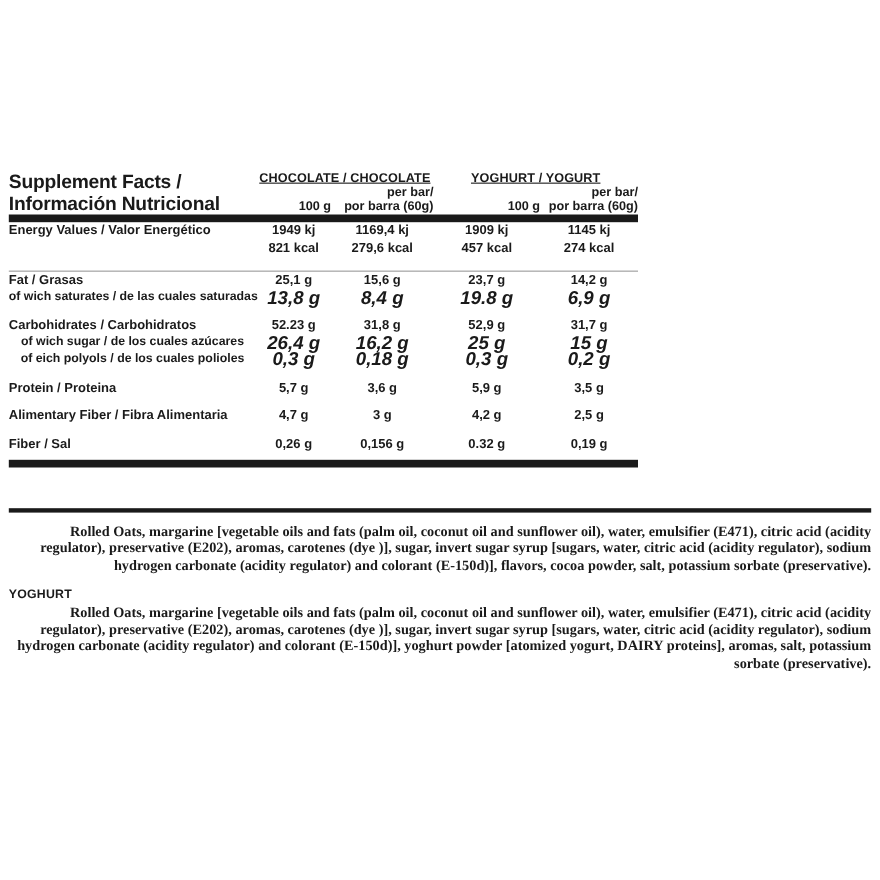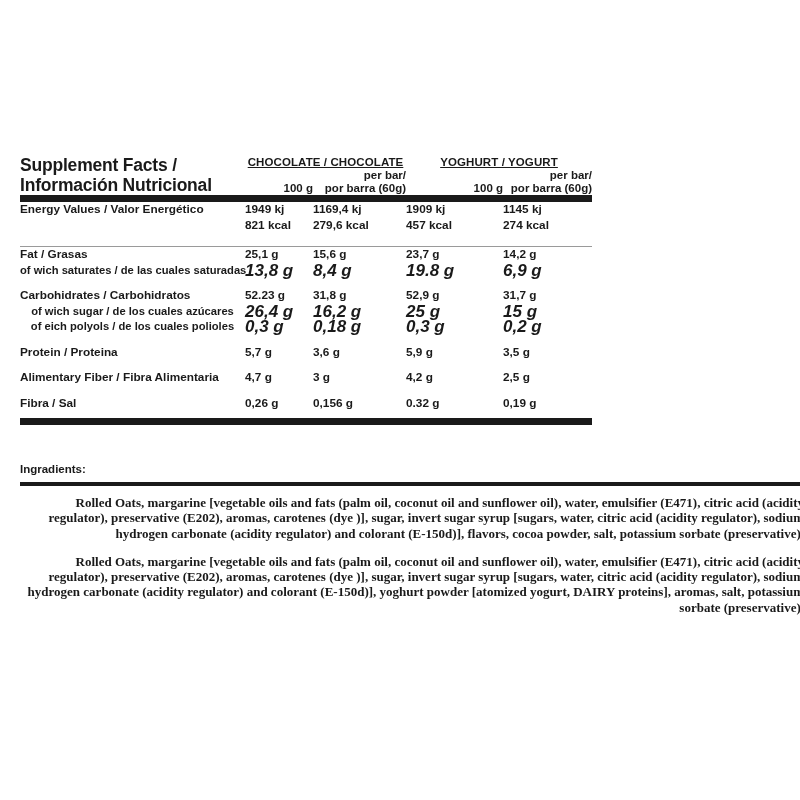--- a/index.html
+++ b/index.html
@@ -11,21 +11,21 @@
     width: 800px;
     height: 800px;
     font-family: "Liberation Sans", sans-serif;
     color: #1a1a1a;
     position: relative;
     overflow: hidden;
   }
 
   .label-root {
     position: absolute;
-    left: 12px;
+    left: 0;
     top: 0;
     width: 684px;
     height: 800px;
   }
 
   
   .nutrition-panel {
     position: absolute;
     left: 8px;
     top: 155px;
@@ -104,21 +104,21 @@
     text-align: left;
     padding-right: 6px;
   }
   .rowname.sub {
     font-size: 11.2px;
     text-align: center;
   }
   .val {
     font-size: 11.8px;
     line-height: 15.5px;
-    text-align: left;
+    text-align: center;
     white-space: nowrap;
     padding-right: 4px;
   }
   .val.sub { font-size: 17px; font-style: italic; }
 
   
   .ingredients-panel {
     position: absolute;
     left: 8px;
     top: 462px;
@@ -294,21 +294,21 @@
           <td class="val">3 g</td>
           <td class="val">4,2 g</td>
           <td class="val">2,5 g</td>
         </tr>
 
         <tr class="gap-row">
             <td colspan="5"></td>
           </tr>
 
         <tr>
-          <td class="rowname">Fibra / Sal</td>
+          <td class="rowname">Fiber / Sal</td>
           <td class="val">0,26 g</td>
           <td class="val">0,156 g</td>
           <td class="val">0.32 g</td>
           <td class="val">0,19 g</td>
         </tr>
 
         <tr class="gap-row-sm">
             <td colspan="5"></td>
           </tr>
 
@@ -316,25 +316,25 @@
           <td colspan="5">
               <div class="thick-rule"></div>
             </td>
         </tr>
 
       </tbody>
     </table>
   </div>
 
   <div class="ingredients-panel">
-    <div class="ing-heading">Ingradients:</div>
     <div class="ing-rule"></div>
 
     <div class="ing-block">
       <div class="ing-body">Rolled Oats, margarine [vegetable oils and fats (palm oil, coconut oil and sunflower oil), water, emulsifier (E471), citric acid (acidity regulator), preservative (E202), aromas, carotenes (dye )], sugar, invert sugar syrup [sugars, water, citric acid (acidity regulator), sodium hydrogen carbonate (acidity regulator) and colorant (E-150d)], flavors, cocoa powder, salt, potassium sorbate (preservative).</div>
     </div>
 
     <div class="ing-block">
+      <div class="ing-name">YOGHURT</div>
       <div class="ing-body">Rolled Oats, margarine [vegetable oils and fats (palm oil, coconut oil and sunflower oil), water, emulsifier (E471), citric acid (acidity regulator), preservative (E202), aromas, carotenes (dye )], sugar, invert sugar syrup [sugars, water, citric acid (acidity regulator), sodium hydrogen carbonate (acidity regulator) and colorant (E-150d)], yoghurt powder [atomized yogurt, DAIRY proteins], aromas, salt, potassium sorbate (preservative).</div>
     </div>
   </div>
 
 </div>
 
 </body></html>

